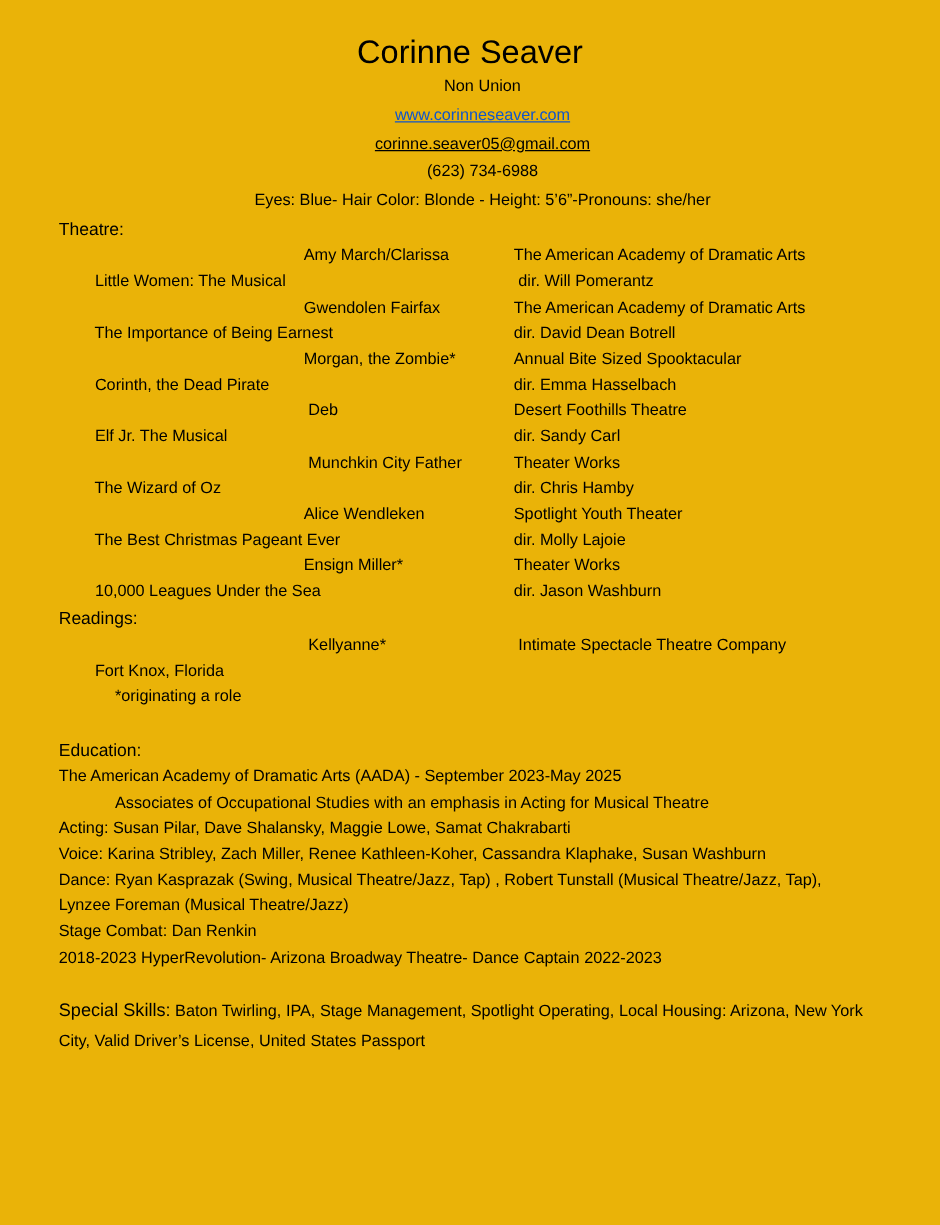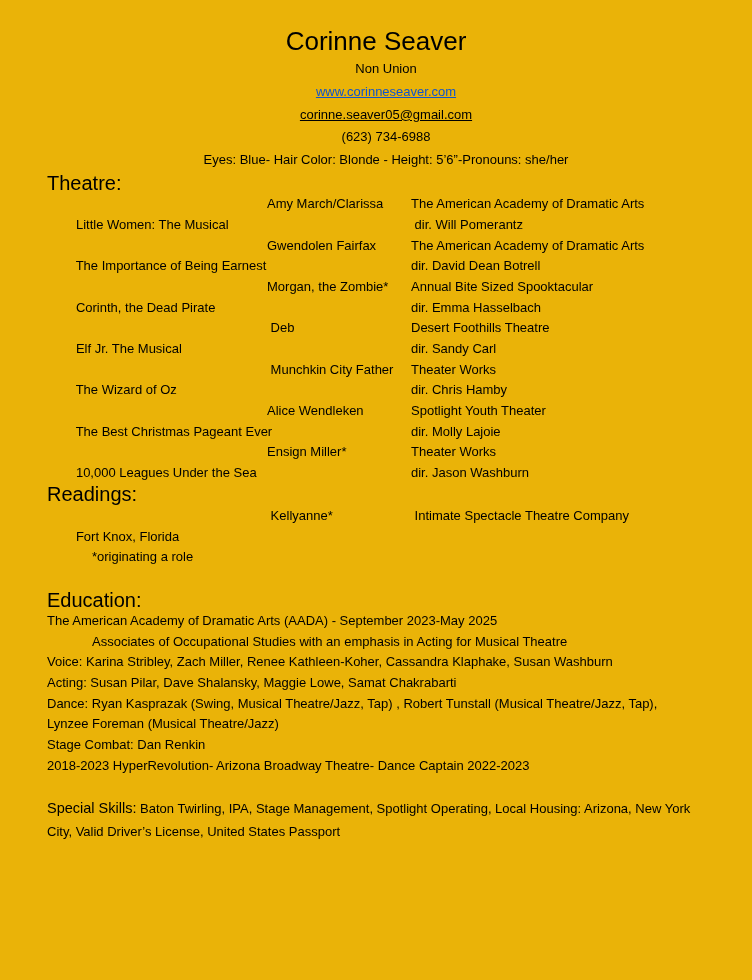--- a/index.html
+++ b/index.html
@@ -46,35 +46,35 @@
     text-decoration: underline;
     cursor: pointer;
   }
   
   .content {
     margin-left: 47px;
     margin-right: 40px;
     font-size: 13px;
   }
   .section-head {
-    font-size: 20px;
+    font-size: 14px;
     line-height: 22.5px;
     height: 22.5px;
     white-space: pre;
   }
   .bline {
     position: relative;
     line-height: 20.65px;
     height: 20.65px;
     white-space: pre;
   }
   .c1 { white-space: pre; }
   .c2 {
     position: absolute;
-    left: 220px;
+    left: 196px;
     top: 0;
     white-space: pre;
   }
   .c3 {
     position: absolute;
     left: 364px;
     top: 0;
     white-space: pre;
   }
   .dirline { padding-left: 364px; }
@@ -179,22 +179,22 @@
       </div>
     </div>
 
     <div class="bline blank"></div>
     <div class="bline indent45">*originating a role</div>
     <div class="bline blank"></div>
 
     <div class="section-head">Education:</div>
     <div class="bline">The American Academy of Dramatic Arts (AADA) - September 2023-May 2025</div>
     <div class="bline indent45">Associates of Occupational Studies with an emphasis in Acting for Musical Theatre</div>
+    <div class="bline">Acting: Susan Pilar, Dave Shalansky, Maggie Lowe, Samat Chakrabarti</div>
     <div class="bline">Voice: Karina Stribley, Zach Miller, Renee Kathleen-Koher, Cassandra Klaphake, Susan Washburn</div>
-    <div class="bline">Acting: Susan Pilar, Dave Shalansky, Maggie Lowe, Samat Chakrabarti</div>
     <div class="bline">Dance: Ryan Kasprazak (Swing, Musical Theatre/Jazz, Tap) , Robert Tunstall (Musical Theatre/Jazz, Tap),</div>
     <div class="bline">Lynzee Foreman (Musical Theatre/Jazz)</div>
     <div class="bline">Stage Combat: Dan Renkin</div>
     <div class="bline">2018-2023 HyperRevolution- Arizona Broadway Theatre- Dance Captain 2022-2023</div>
 
     <div class="bline blank"></div>
 
     <div class="ss-line"><span class="section-inline">Special Skills:</span><span> Baton Twirling, IPA, Stage Management, Spotlight Operating, Local Housing: Arizona, New York</span></div>
     <div class="ss-line">City, Valid Driver’s License, United States Passport</div>
 

